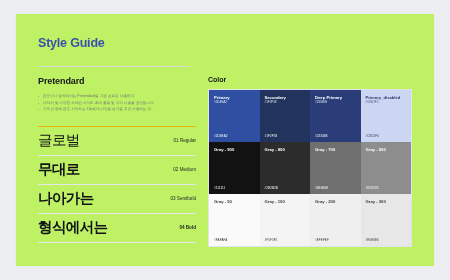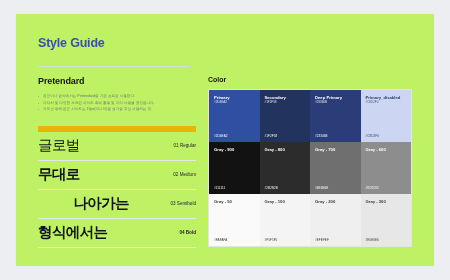--- a/index.html
+++ b/index.html
@@ -76,30 +76,30 @@
   .sample-list {
     margin-top: 13px;
   }
   .sample-row {
     position: relative;
     height: 28px;
     border-bottom: 1px solid #e6e7ea;
     display: flex;
     align-items: center;
   }
-  .sample-row:first-child { border-top: 6px solid #eab308; }
+  .sample-row:first-child { border-top: 1px solid #eab308; }
   .sample-text {
     font-size: 14.5px;
     color: #101216;
     letter-spacing: -0.6px;
     flex: 1;
   }
   .w-regular  { font-weight: 400; }
   .w-medium   { font-weight: 700; }
-  .w-semibold { font-weight: 600; text-align: center; }
+  .w-semibold { font-weight: 600; }
   .w-bold     { font-weight: 700; }
   .sample-label {
     font-size: 4.6px;
     color: #22252a;
     white-space: nowrap;
     padding-left: 6px;
   }
   .sample-label.strong { font-weight: bold; }
 
   

